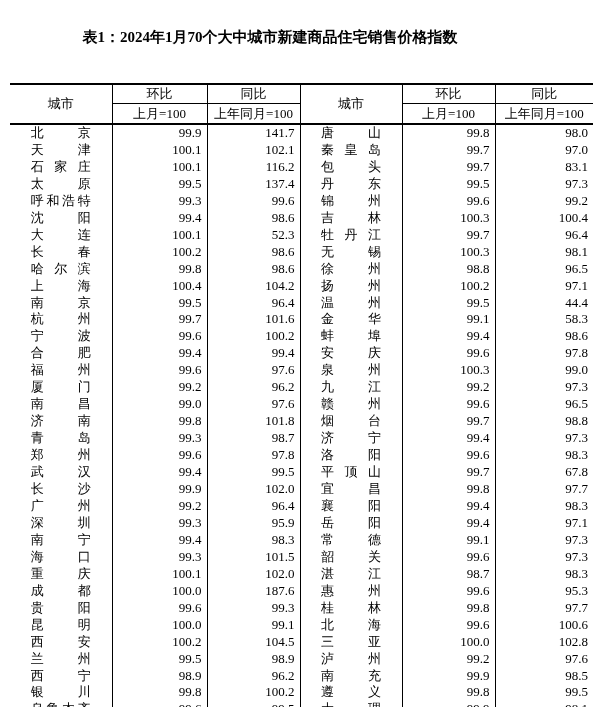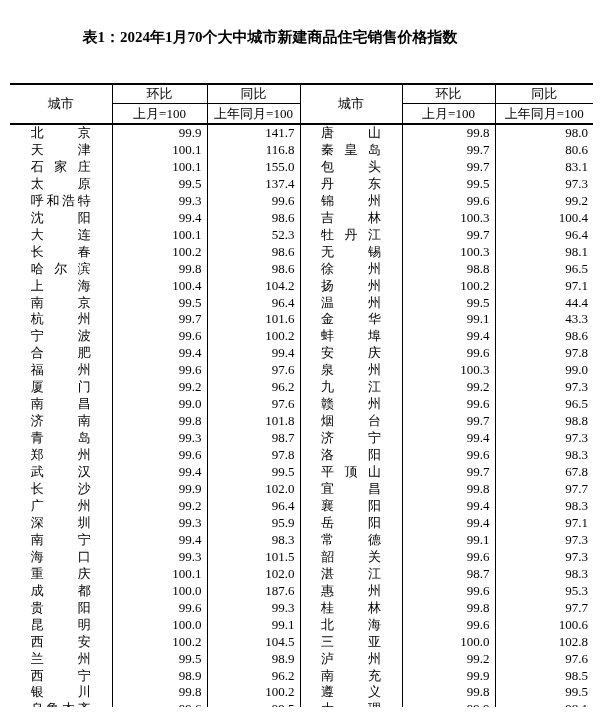--- a/index.html
+++ b/index.html
@@ -82,41 +82,41 @@
           <td class="num">98.0</td>
         </tr>
         <tr>
           <td class="vline">
             <div class="city-name">
               <span>天</span>
               <span>津</span>
             </div>
           </td>
           <td class="num vline">100.1</td>
-          <td class="num vline">116.8</td>
+          <td class="num vline">102.1</td>
           <td class="vline">
             <div class="city-name">
               <span>秦</span>
               <span>皇</span>
               <span>岛</span>
             </div>
           </td>
           <td class="num vline">99.7</td>
-          <td class="num">80.6</td>
+          <td class="num">97.0</td>
         </tr>
         <tr>
           <td class="vline">
             <div class="city-name">
               <span>石</span>
               <span>家</span>
               <span>庄</span>
             </div>
           </td>
           <td class="num vline">100.1</td>
-          <td class="num vline">155.0</td>
+          <td class="num vline">116.2</td>
           <td class="vline">
             <div class="city-name">
               <span>包</span>
               <span>头</span>
             </div>
           </td>
           <td class="num vline">99.7</td>
           <td class="num">83.1</td>
         </tr>
         <tr>
@@ -276,21 +276,21 @@
           </td>
           <td class="num vline">99.7</td>
           <td class="num vline">101.6</td>
           <td class="vline">
             <div class="city-name">
               <span>金</span>
               <span>华</span>
             </div>
           </td>
           <td class="num vline">99.1</td>
-          <td class="num">43.3</td>
+          <td class="num">58.3</td>
         </tr>
         <tr>
           <td class="vline">
             <div class="city-name">
               <span>宁</span>
               <span>波</span>
             </div>
           </td>
           <td class="num vline">99.6</td>
           <td class="num vline">100.2</td>

